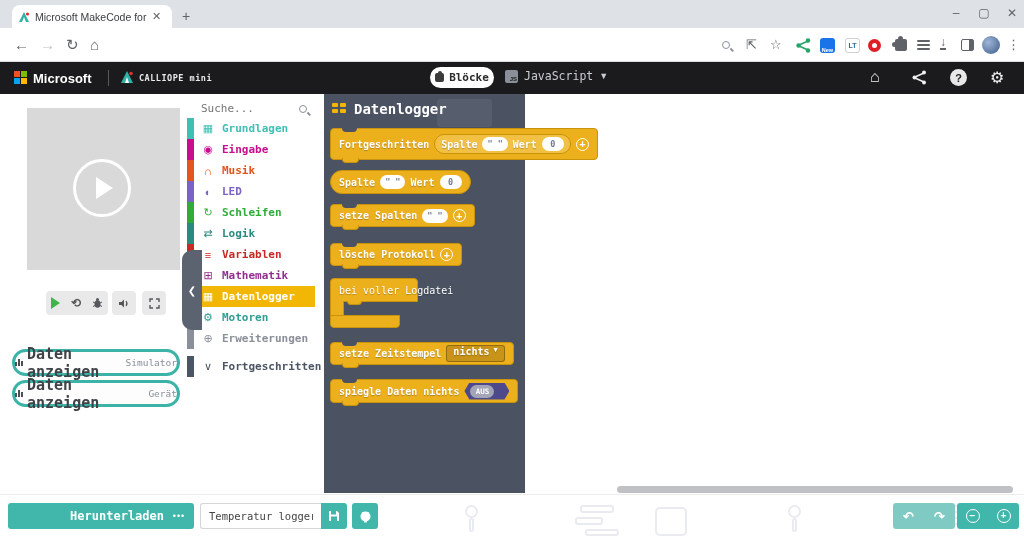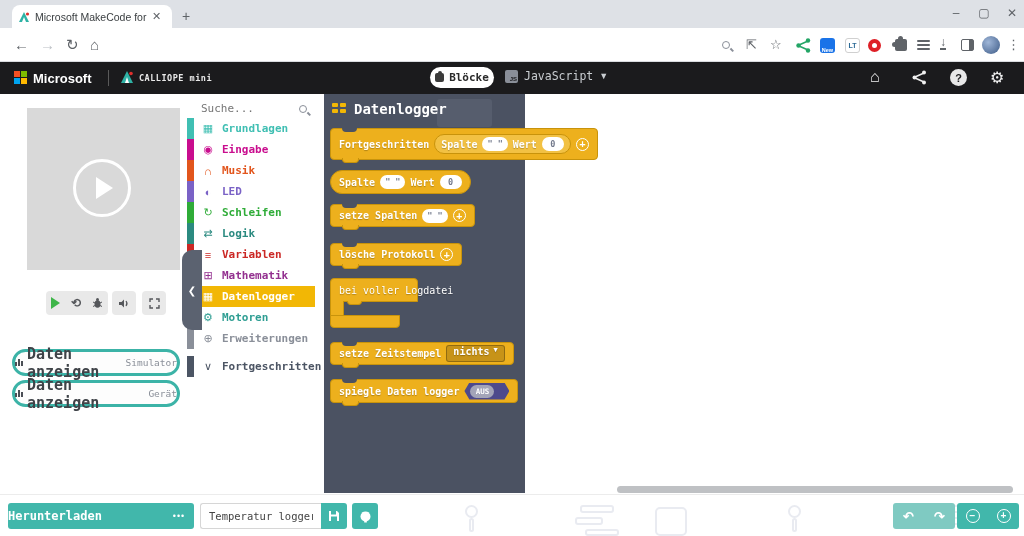--- a/index.html
+++ b/index.html
@@ -133,21 +133,21 @@
 
   
   #hscroll { left:617px; top:486px; width:396px; height:7px; background:#bfc1c4; border-radius:4px; z-index:4; }
   #footer-line { left:0; top:494px; width:1024px; height:1px; background:#ececec; }
   .ghost { position:absolute; border:2px solid #e9ebf1; border-radius:3px; z-index:1; }
   .ghost-pinhead { border-radius:50%; }
 
   
   #dl-btn { left:8px; top:503px; width:186px; height:26px; background:#41b7ab; border-radius:3px;
     display:flex; align-items:center; z-index:6; }
-  #dl-label { flex:1; text-align:left; color:#fff; font-size:12px; font-weight:bold;
+  #dl-label { flex:1; text-align:right; color:#fff; font-size:12px; font-weight:bold;
     font-family:"DejaVu Sans Mono", monospace; }
   #dl-more { width:30px; text-align:center; color:#fff; font-size:9px; letter-spacing:1px; }
   #fname-wrap { left:200px; top:503px; width:147px; height:26px; display:flex; z-index:6; }
   #fname-input { width:121px; height:26px; border:1px solid #d6d6d6; border-right:none; border-radius:3px 0 0 3px;
     padding:0 8px; font-size:10.5px; color:#444; font-family:"DejaVu Sans Mono", monospace; outline:none; }
   #save-btn { width:26px; height:26px; background:#41b7ab; border-radius:0 3px 3px 0;
     display:flex; align-items:center; justify-content:center; }
   #gh-btn { left:352px; top:503px; width:26px; height:26px; background:#41b7ab; border-radius:3px;
     display:flex; align-items:center; justify-content:center; z-index:6; }
   .ur-group { top:503px; height:26px; border-radius:3px; display:flex; z-index:6; }
@@ -407,21 +407,21 @@
 
   <div class="blk" style="left:330px;top:342px;height:23px">
     <span>setze Zeitstempel</span>
     <span class="drop">
       <span>nichts</span>
       <span class="dchev">▼</span>
     </span>
   </div>
 
   <div class="blk" style="left:330px;top:379px;height:24px">
-    <span>spiegle Daten logger</span>
+    <span>spiegle Daten nichts</span>
     <span class="hexa">
       <span class="hpill">AUS</span>
     </span>
   </div>
 
   <div class="abs" id="footer-line"></div>
   <div class="abs ghost ghost-pinhead" style="left:465px;top:505px;width:13px;height:13px"></div>
   <div class="abs ghost" style="left:469px;top:518px;width:5px;height:14px"></div>
   <div class="abs ghost" style="left:580px;top:505px;width:34px;height:8px"></div>
   <div class="abs ghost" style="left:575px;top:517px;width:28px;height:8px"></div>

